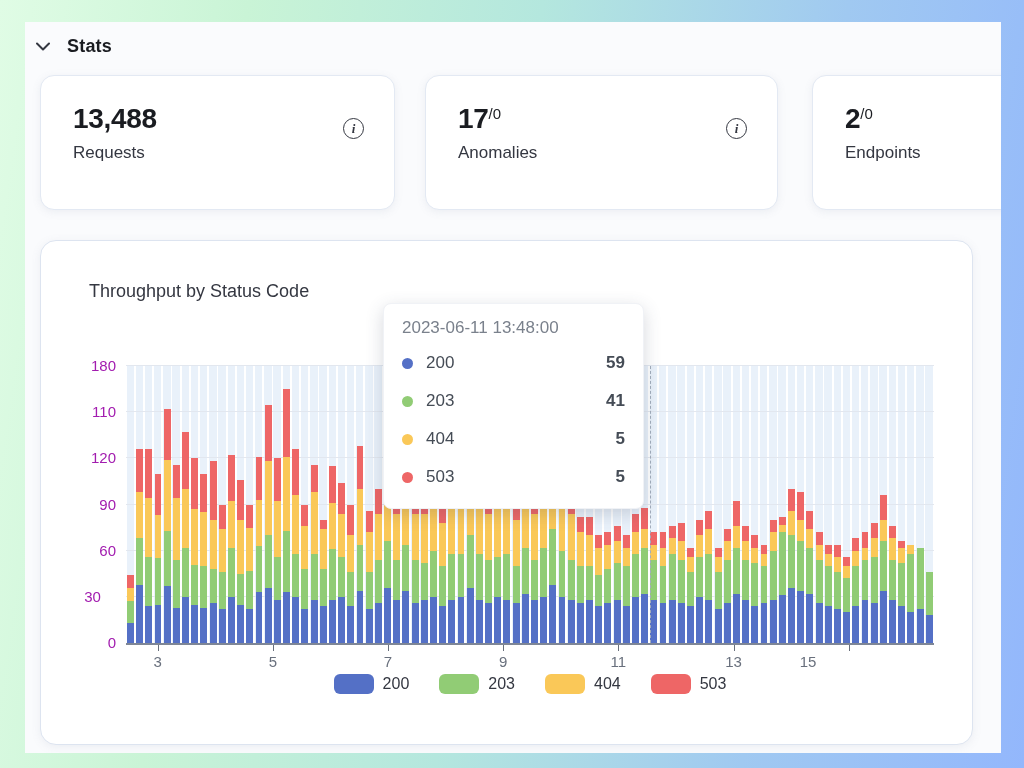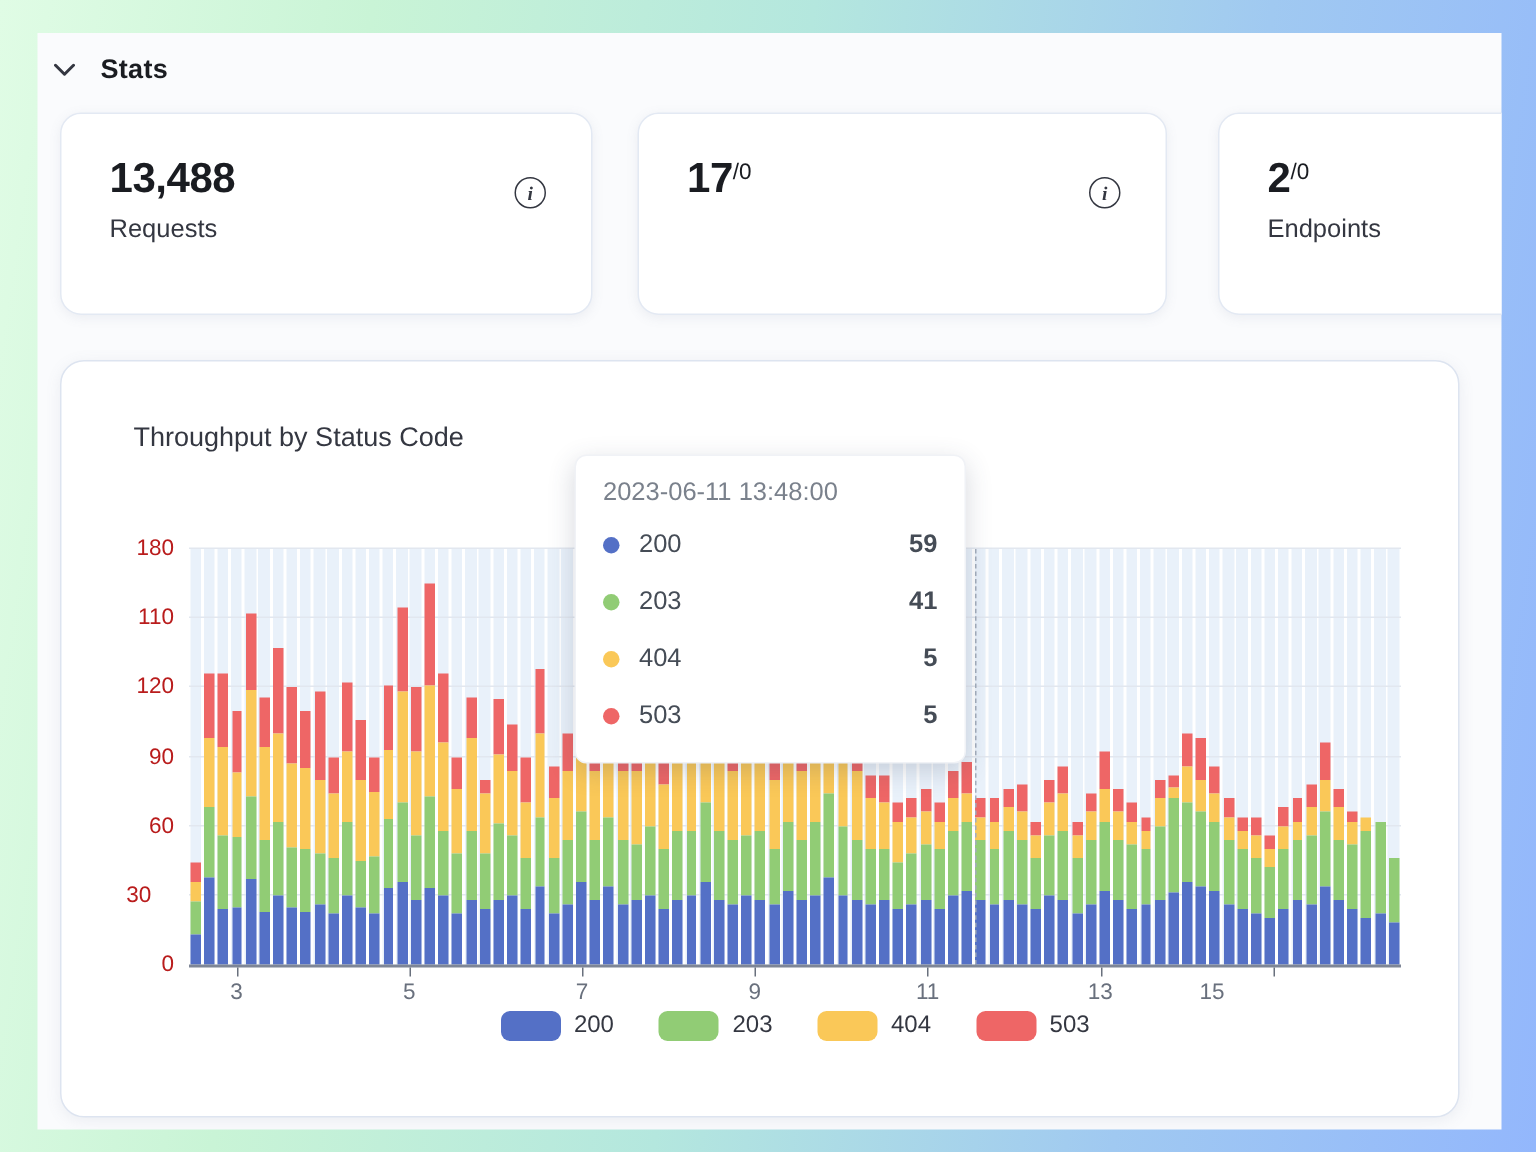--- a/index.html
+++ b/index.html
@@ -42,21 +42,21 @@
   .chart-title { position:absolute; left:48px; top:40px; font-size:18px; color:#343741; white-space:nowrap; }
   .plot-area { position:absolute; left:85px; top:125px; width:808px; height:277px; }
   .hover-band { position:absolute; top:0; bottom:0; background:#e9f1fa; }
   .gridline { position:absolute; left:0; right:0; height:1px; background:#e2e7ef; }
   .bar { position:absolute; bottom:0; display:flex; flex-direction:column-reverse; }
   .bar div { width:100%; }
   .time-marker { position:absolute; top:0; bottom:0; width:0; border-left:1.6px dashed #a3adbc; }
   .baseline { position:absolute; left:85px; top:402px; width:808px; height:2px; background:#7e8696; }
   .x-tick { position:absolute; top:404px; width:1px; height:6px; background:#69707d; }
   .x-label { position:absolute; top:412px; width:44px; text-align:center; font-size:15px; color:#69707d; }
-  .y-label { position:absolute; left:28px; width:47px; text-align:right; font-size:15px; color:#b91c1c; }
+  .y-label { position:absolute; left:28px; width:47px; text-align:right; font-size:15px; color:#a21caf; }
   .legend { position:absolute; left:85px; top:433px; width:808px; display:flex; justify-content:center; gap:30px; }
   .legend-item { display:flex; align-items:center; gap:9px; cursor:pointer; }
   .legend-swatch { width:40px; height:20px; border-radius:6px; }
   .legend-label { font-size:16px; color:#343741; }
   
   .tooltip {
     position:absolute; left:358px; top:281px; width:261px; min-height:205px;
     background:#ffffff; border-radius:8px; border:1px solid #f0f2f6;
     box-shadow:0 5px 18px rgba(55,65,90,.20); padding:14px 18px 12px 18px; z-index:20;
   }
@@ -81,20 +81,21 @@
       <span class="section-title">Stats</span>
     </div>
 
     <div class="stat-card" style="left:15px; width:355px;">
       <div class="stat-value"><span>13,488</span><span class="stat-sup"></span></div>
       <div class="stat-label">Requests</div>
       <span class="info-icon">i</span>
     </div>
     <div class="stat-card" style="left:400px; width:353px;">
       <div class="stat-value"><span>17</span><span class="stat-sup">/0</span></div>
+      <div class="stat-label">Anomalies</div>
       <span class="info-icon">i</span>
     </div>
     <div class="stat-card" style="left:787px; width:355px;">
       <div class="stat-value"><span>2</span><span class="stat-sup">/0</span></div>
       <div class="stat-label">Endpoints</div>
     </div>
 
     <div class="chart-card">
       <div class="chart-title">Throughput by Status Code</div>
       <div class="plot-area" id="plot">

